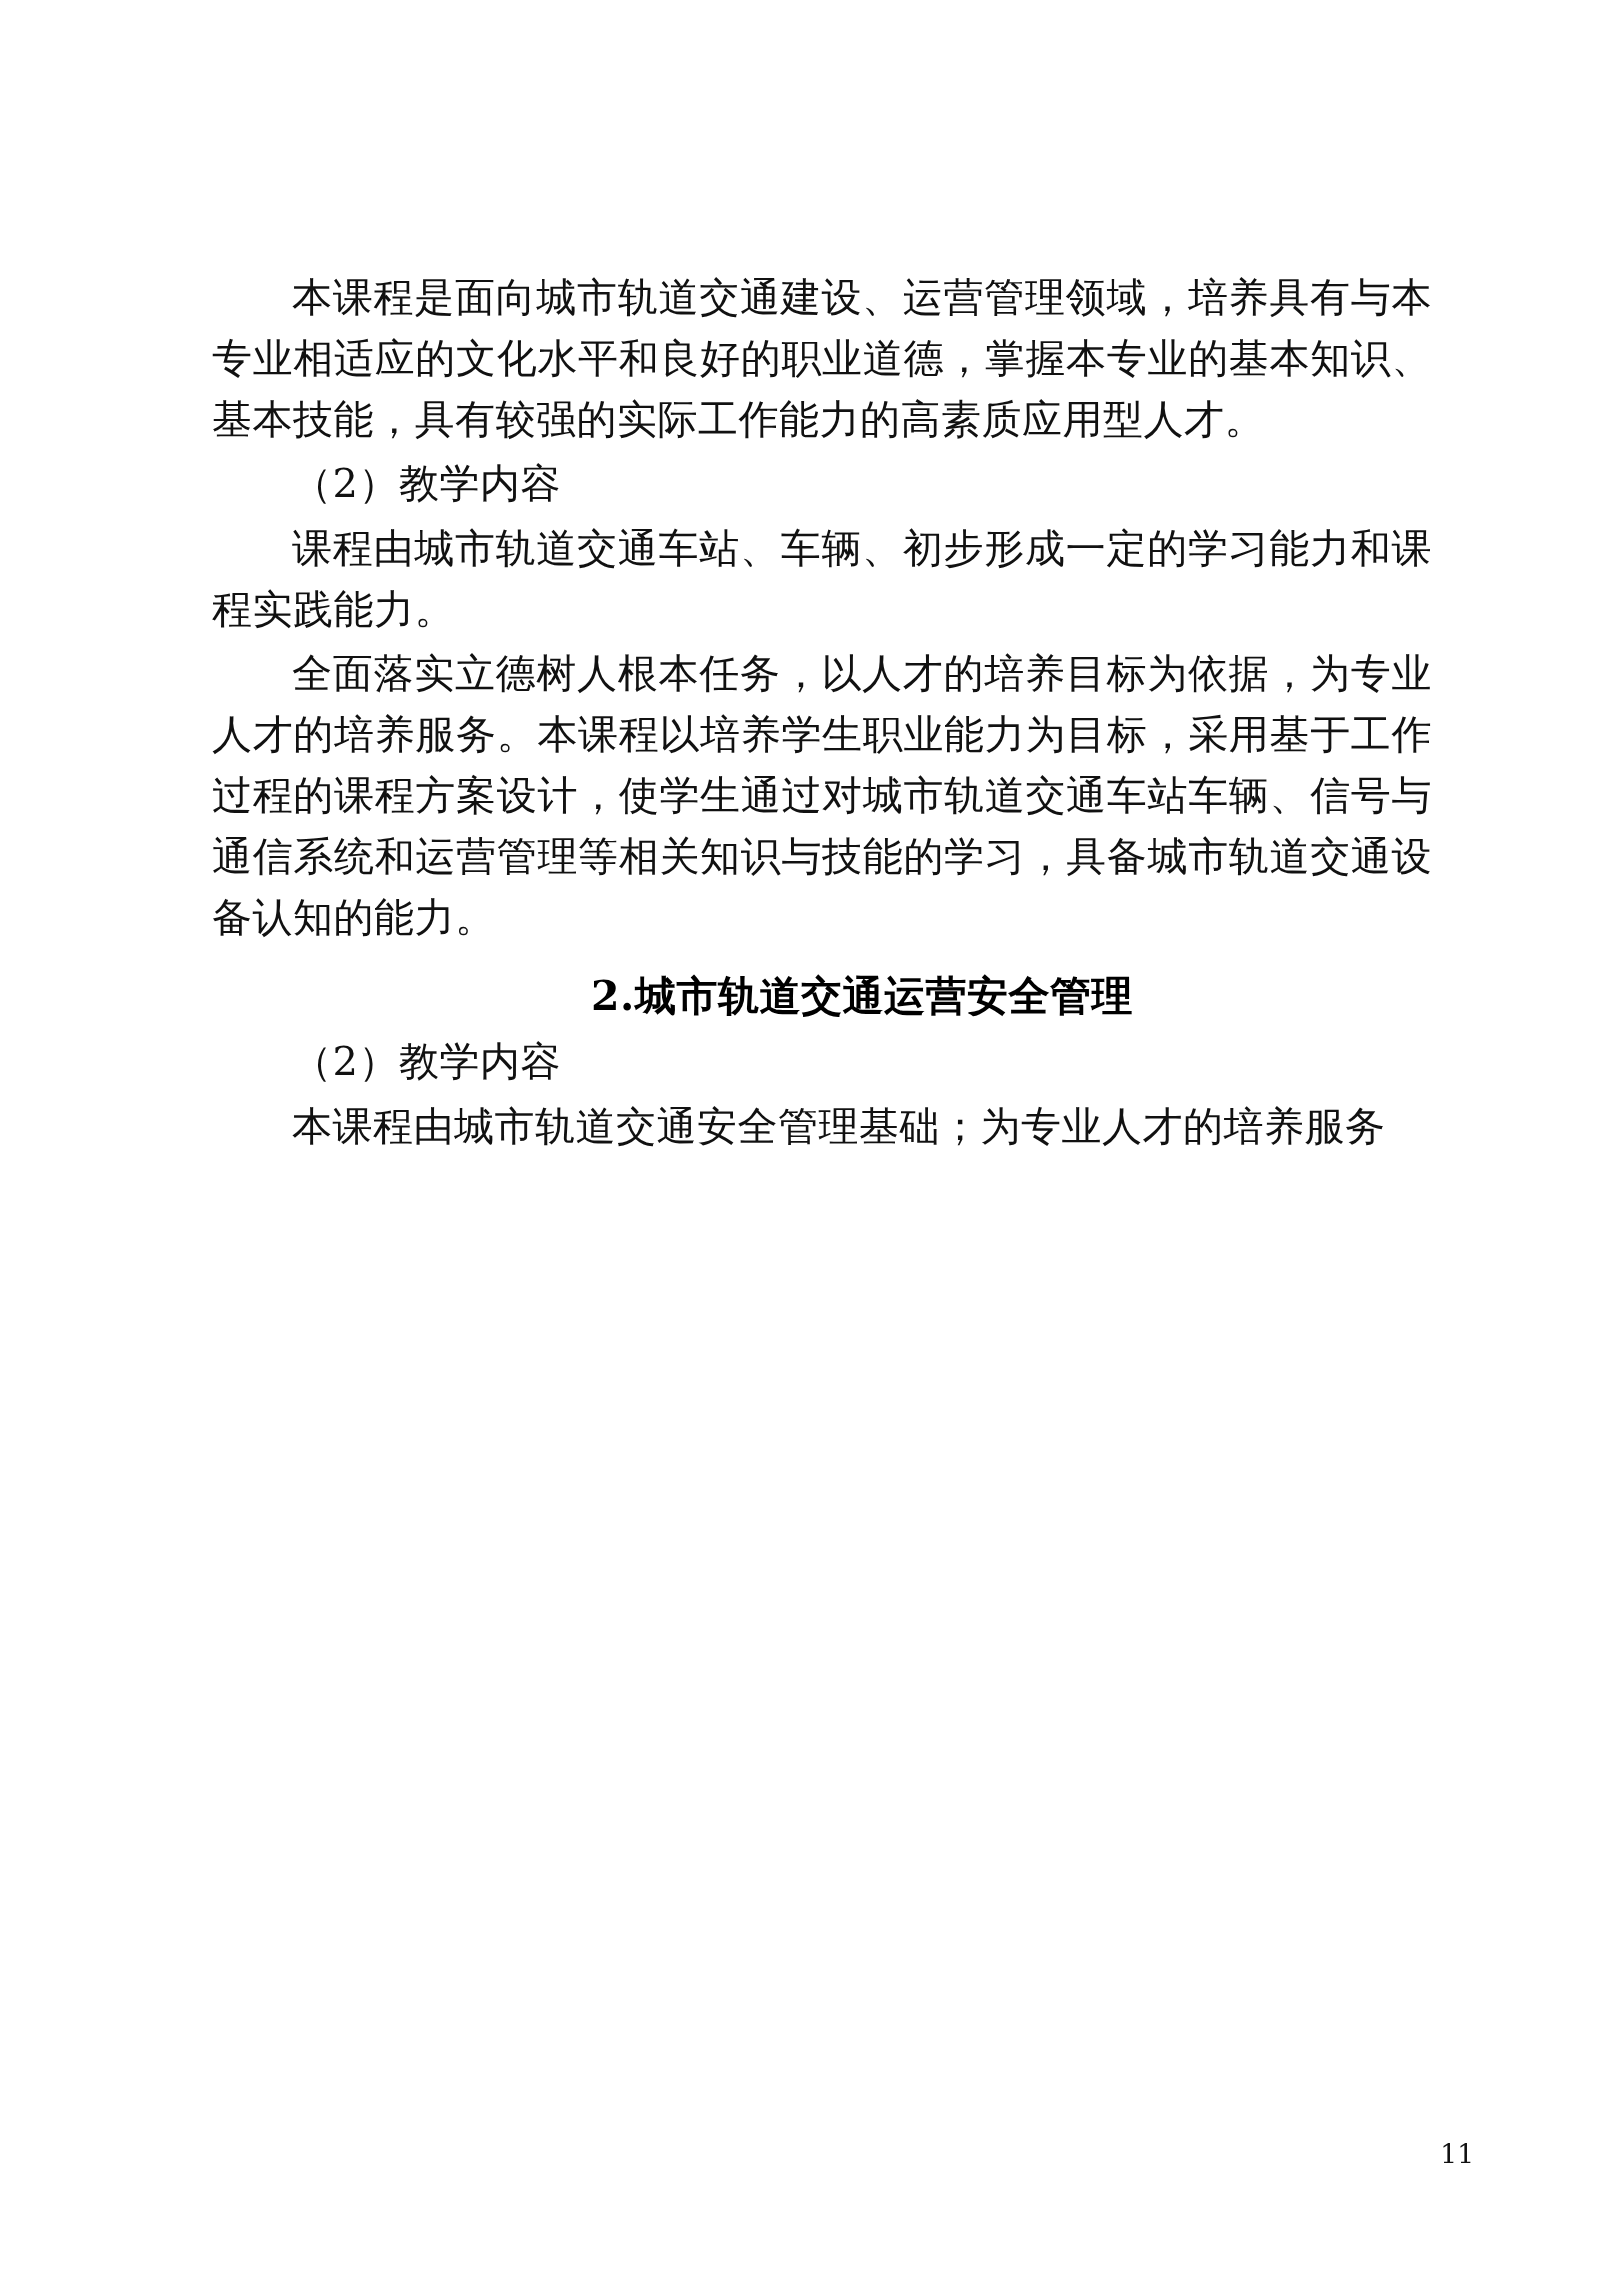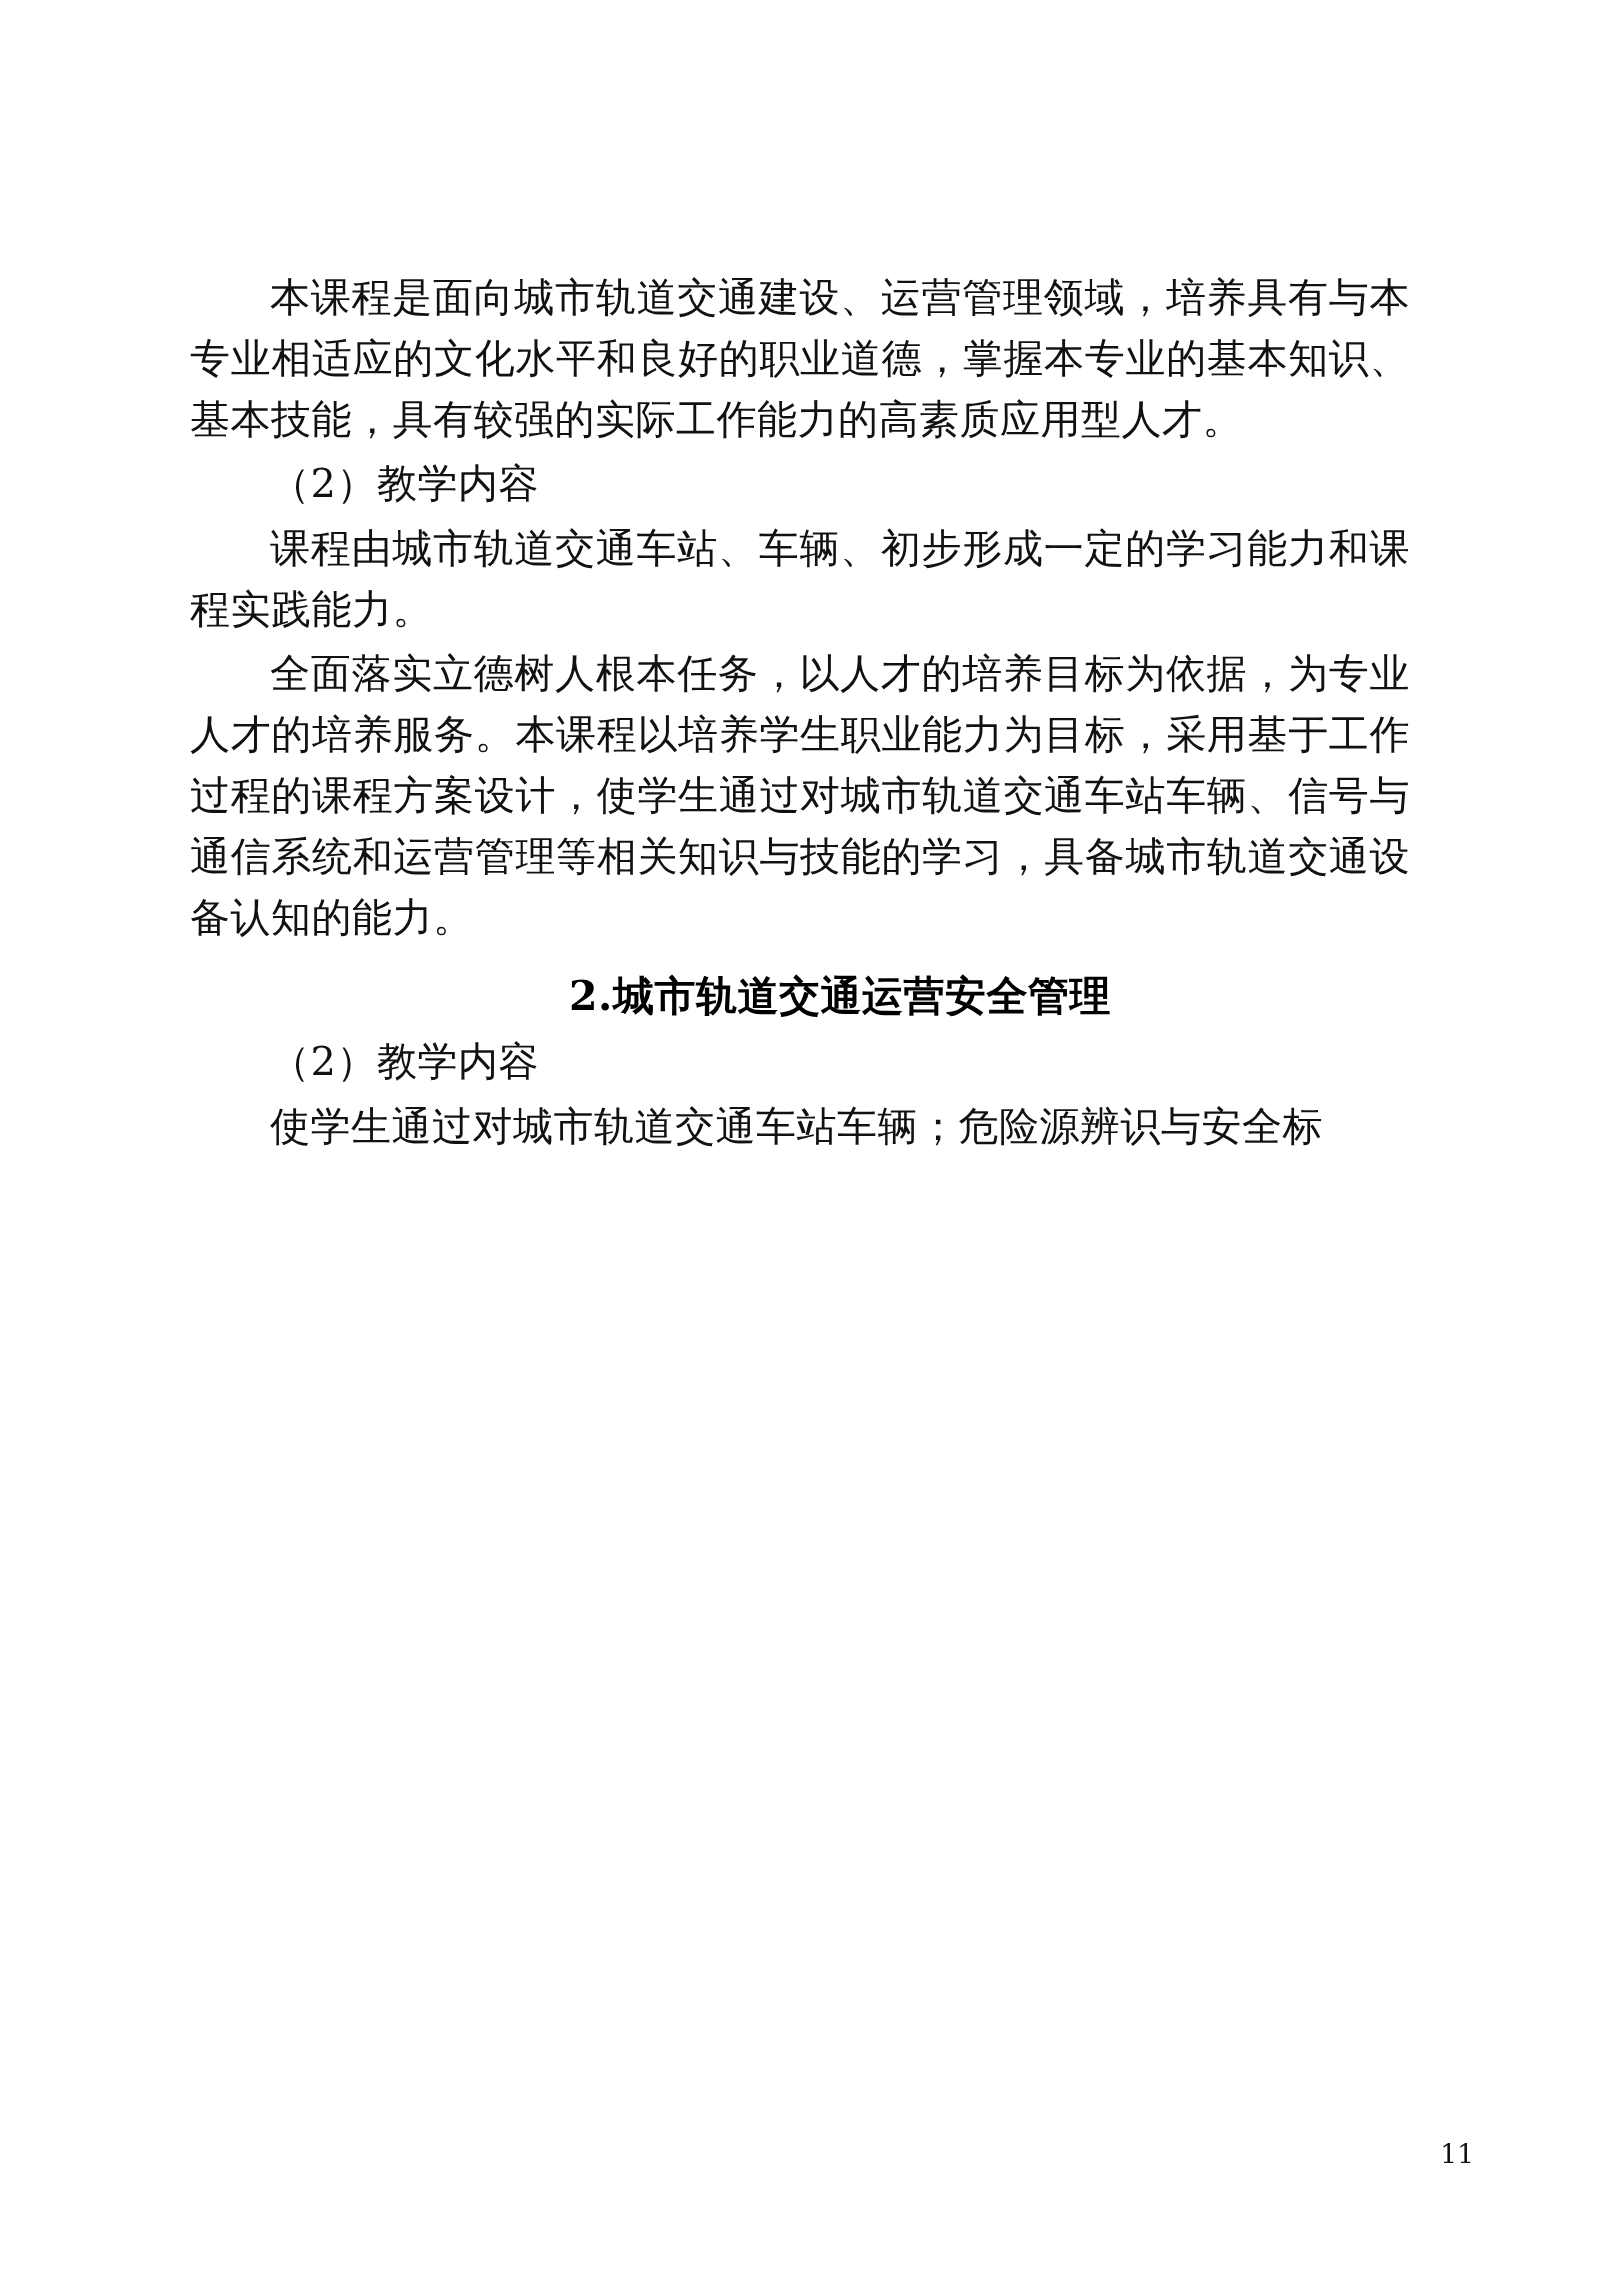--- a/index.html
+++ b/index.html
@@ -14,21 +14,21 @@
   .page {
     position: relative;
     width: 1621px;
     height: 2293px;
     background: #ffffff;
     box-sizing: border-box;
     overflow: hidden;
   }
   .content {
     position: absolute;
-    left: 190px;
+    left: 212px;
     top: 267px;
     width: 1220px;
   }
   p.para {
     margin: 0 0 3.9px 0;
     font-size: 40px;
     line-height: 1.52;
     text-align: justify;
     text-justify: inter-ideograph;
     letter-spacing: 0.5px;
@@ -71,19 +71,19 @@
 
 
     <p class="para indent">全面落实立德树人根本任务，以人才的培养目标为依据，为专业人才的培养服务。本课程以培养学生职业能力为目标，采用基于工作过程的课程方案设计，使学生通过对城市轨道交通车站车辆、信号与通信系统和运营管理等相关知识与技能的学习，具备城市轨道交通设备认知的能力。</p>
 
     <p class="heading">2.城市轨道交通运营安全管理</p>
 
 
 
     <p class="para indent">（2）教学内容</p>
 
-    <p class="para indent">使学生通过对城市轨道交通车站车辆；危险源辨识与安全标</p>
+    <p class="para indent">本课程由城市轨道交通安全管理基础；为专业人才的培养服务</p>
 
   </div>
 
   <div class="page-number">11</div>
 </div>
 
 
 </body></html>

